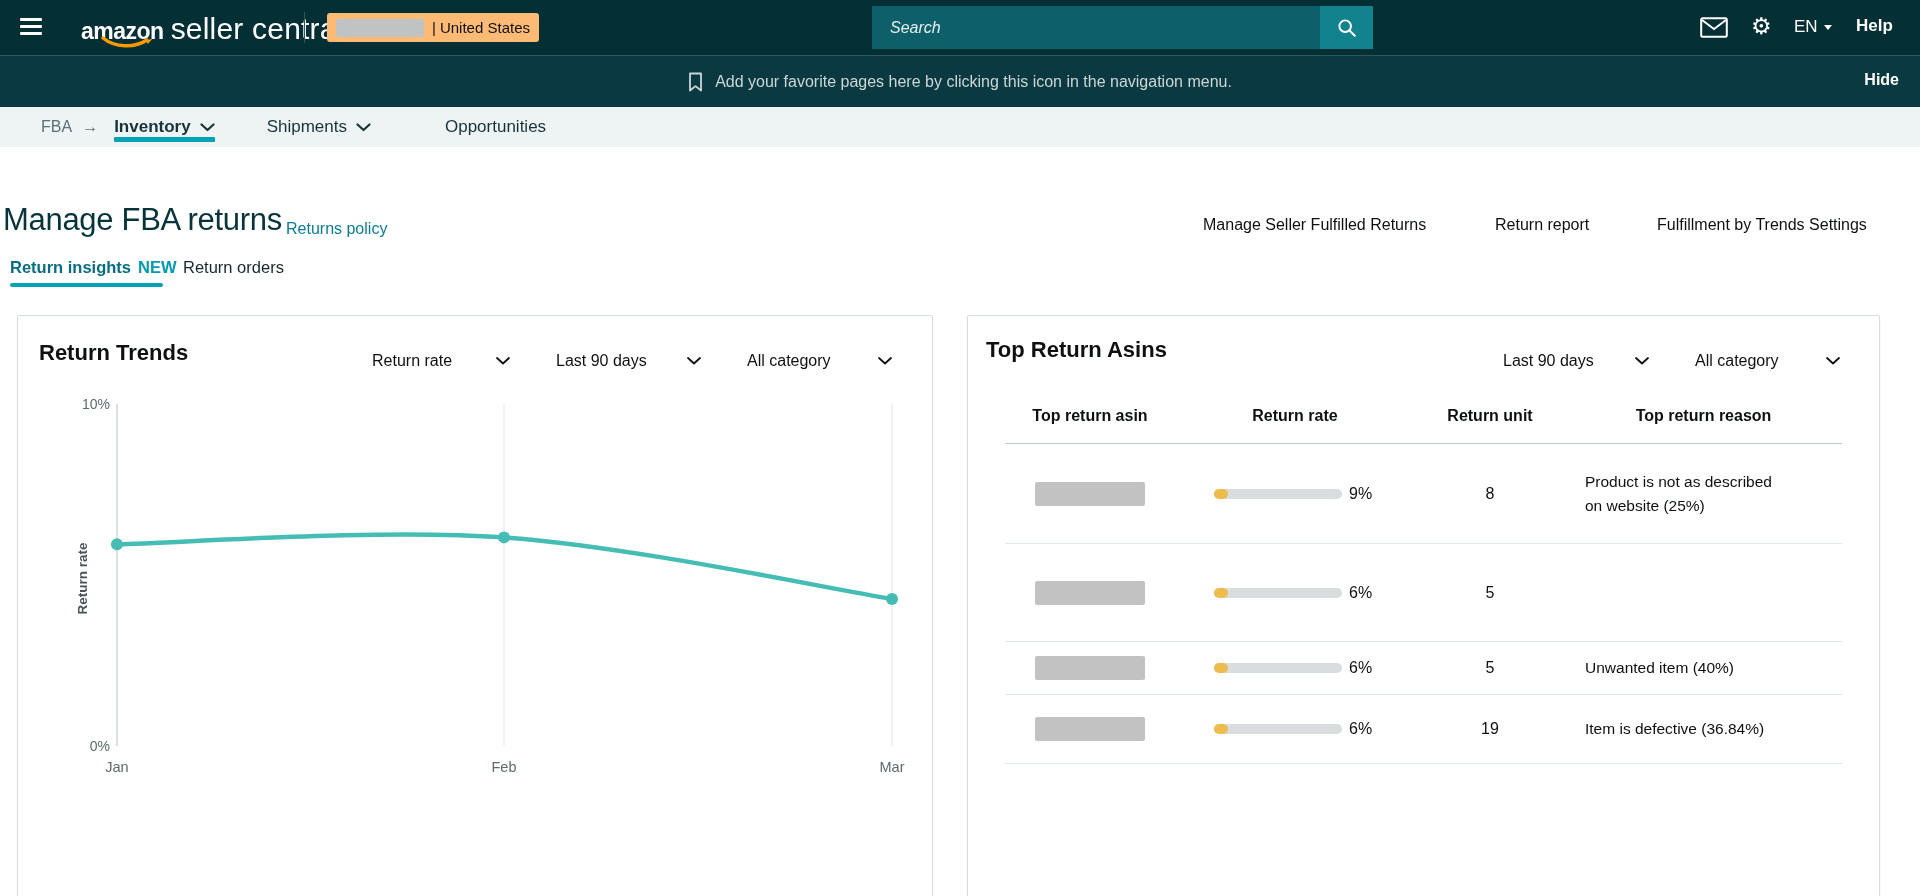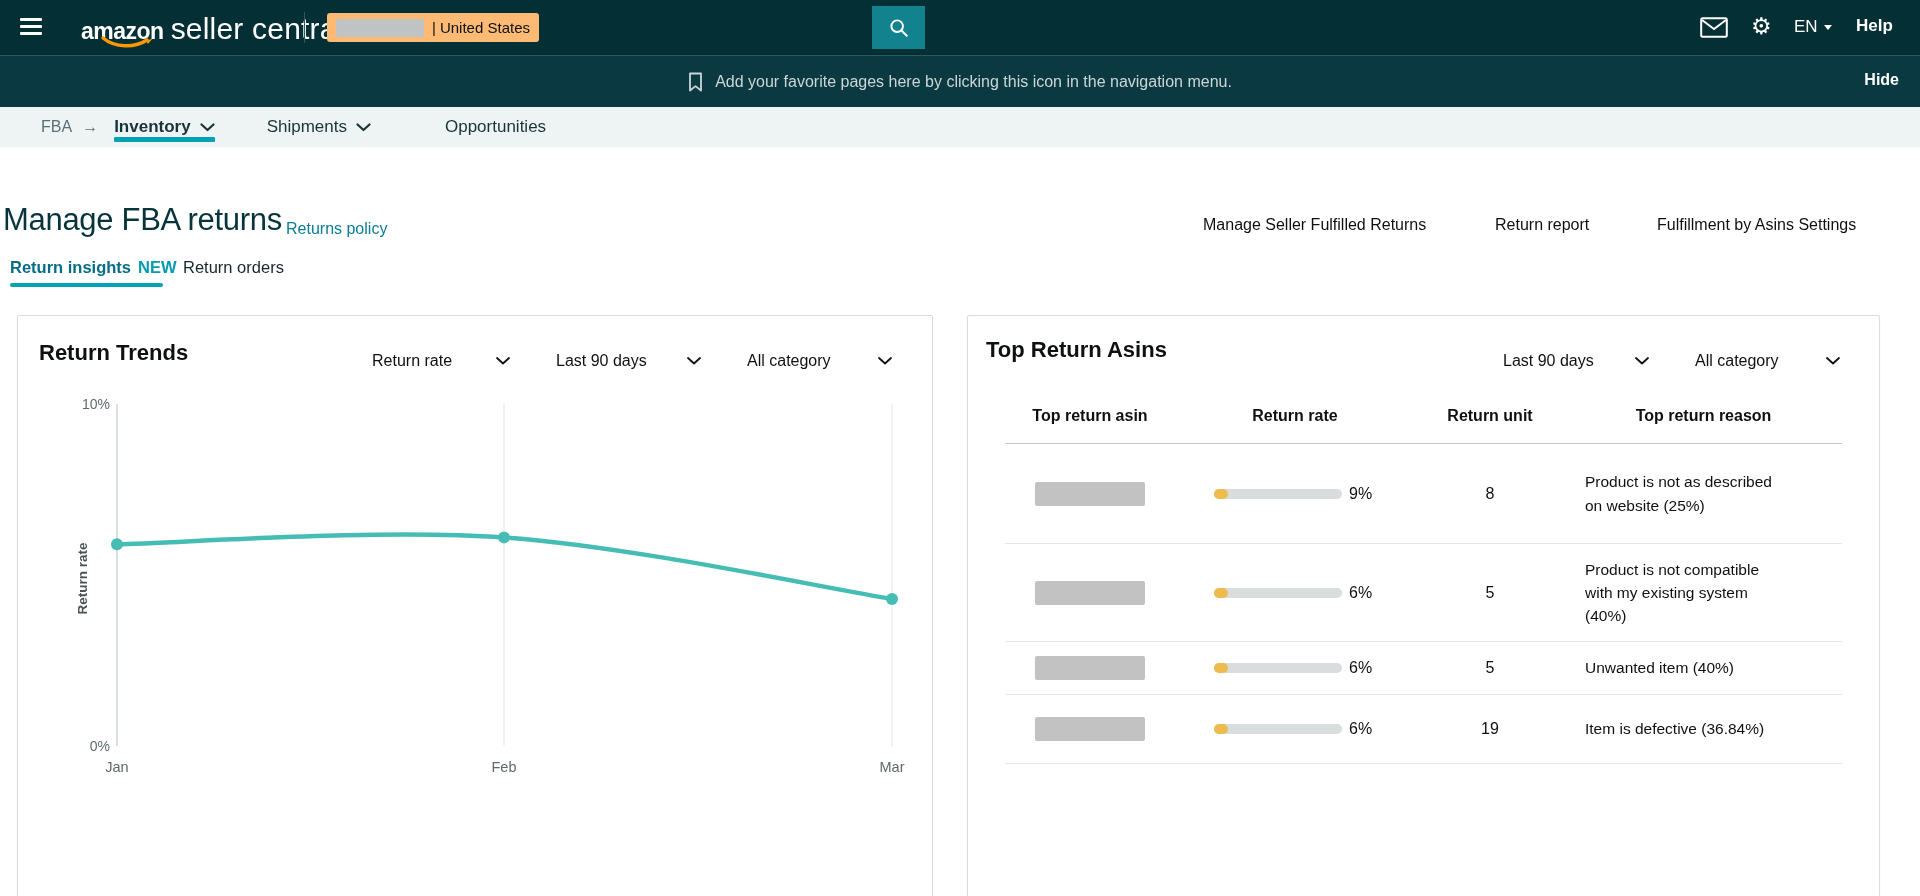--- a/index.html
+++ b/index.html
@@ -119,20 +119,21 @@
     <span class="suffix">seller central</span>
   </div>
   <div class="divider"></div>
 
   <div id="account-box">
     <span class="blob"></span>
     <span class="region">| United States</span>
   </div>
 
   <div id="searchwrap">
+    <input id="search-input" value="" placeholder="Search" style="">
     <button id="search-btn">
       <svg width="22" height="22" viewBox="0 0 24 24">
         <circle cx="10" cy="10" r="6.3" stroke="#fff" stroke-width="2.1" fill="none"></circle>
         <line x1="15" y1="15" x2="20.5" y2="20.5" stroke="#fff" stroke-width="2.1" stroke-linecap="round"></line>
       </svg>
     </button>
   </div>
 
   <div class="topicon" style="left:1700px; top:17px;">
     <svg width="28" height="21" viewBox="0 0 28 21">
@@ -183,21 +184,21 @@
     <div class="navitem" id="nav-opportunities">
       <span>Opportunities</span>
     </div>
   </div>
 </div>
 
 <h1 id="page-title">Manage FBA returns</h1>
 <span id="returns-policy">Returns policy</span>
 <span class="hdr-link" id="link-msfr">Manage Seller Fulfilled Returns</span>
 <span class="hdr-link" id="link-report">Return report</span>
-<span class="hdr-link" id="link-fba-settings">Fulfillment by Asins Settings</span>
+<span class="hdr-link" id="link-fba-settings">Fulfillment by Trends Settings</span>
 
 <div id="tab-insights">
   <span>Return insights</span><span class="new">NEW</span>
 </div>
 <div id="tab-orders">Return orders</div>
 <div id="tab-underline"></div>
 
 <div class="card" id="card-trends">
   <div class="card-title">Return Trends</div>
 
@@ -288,21 +289,20 @@
       <div>
           <div class="asin-ph"></div>
         </div>
       <div class="ratecell">
           <div class="ratetrack">
             <div class="ratefill" style="width: 14px;"></div>
           </div>
           <span class="ratelabel">6%</span>
         </div>
       <div class="unitcell">5</div>
-      <div class="reasoncell">Product is not compatible with my existing system (40%)</div>
     </div>
 
     <div class="trow h53">
       <div>
           <div class="asin-ph"></div>
         </div>
       <div class="ratecell">
           <div class="ratetrack">
             <div class="ratefill" style="width: 14px;"></div>
           </div>

